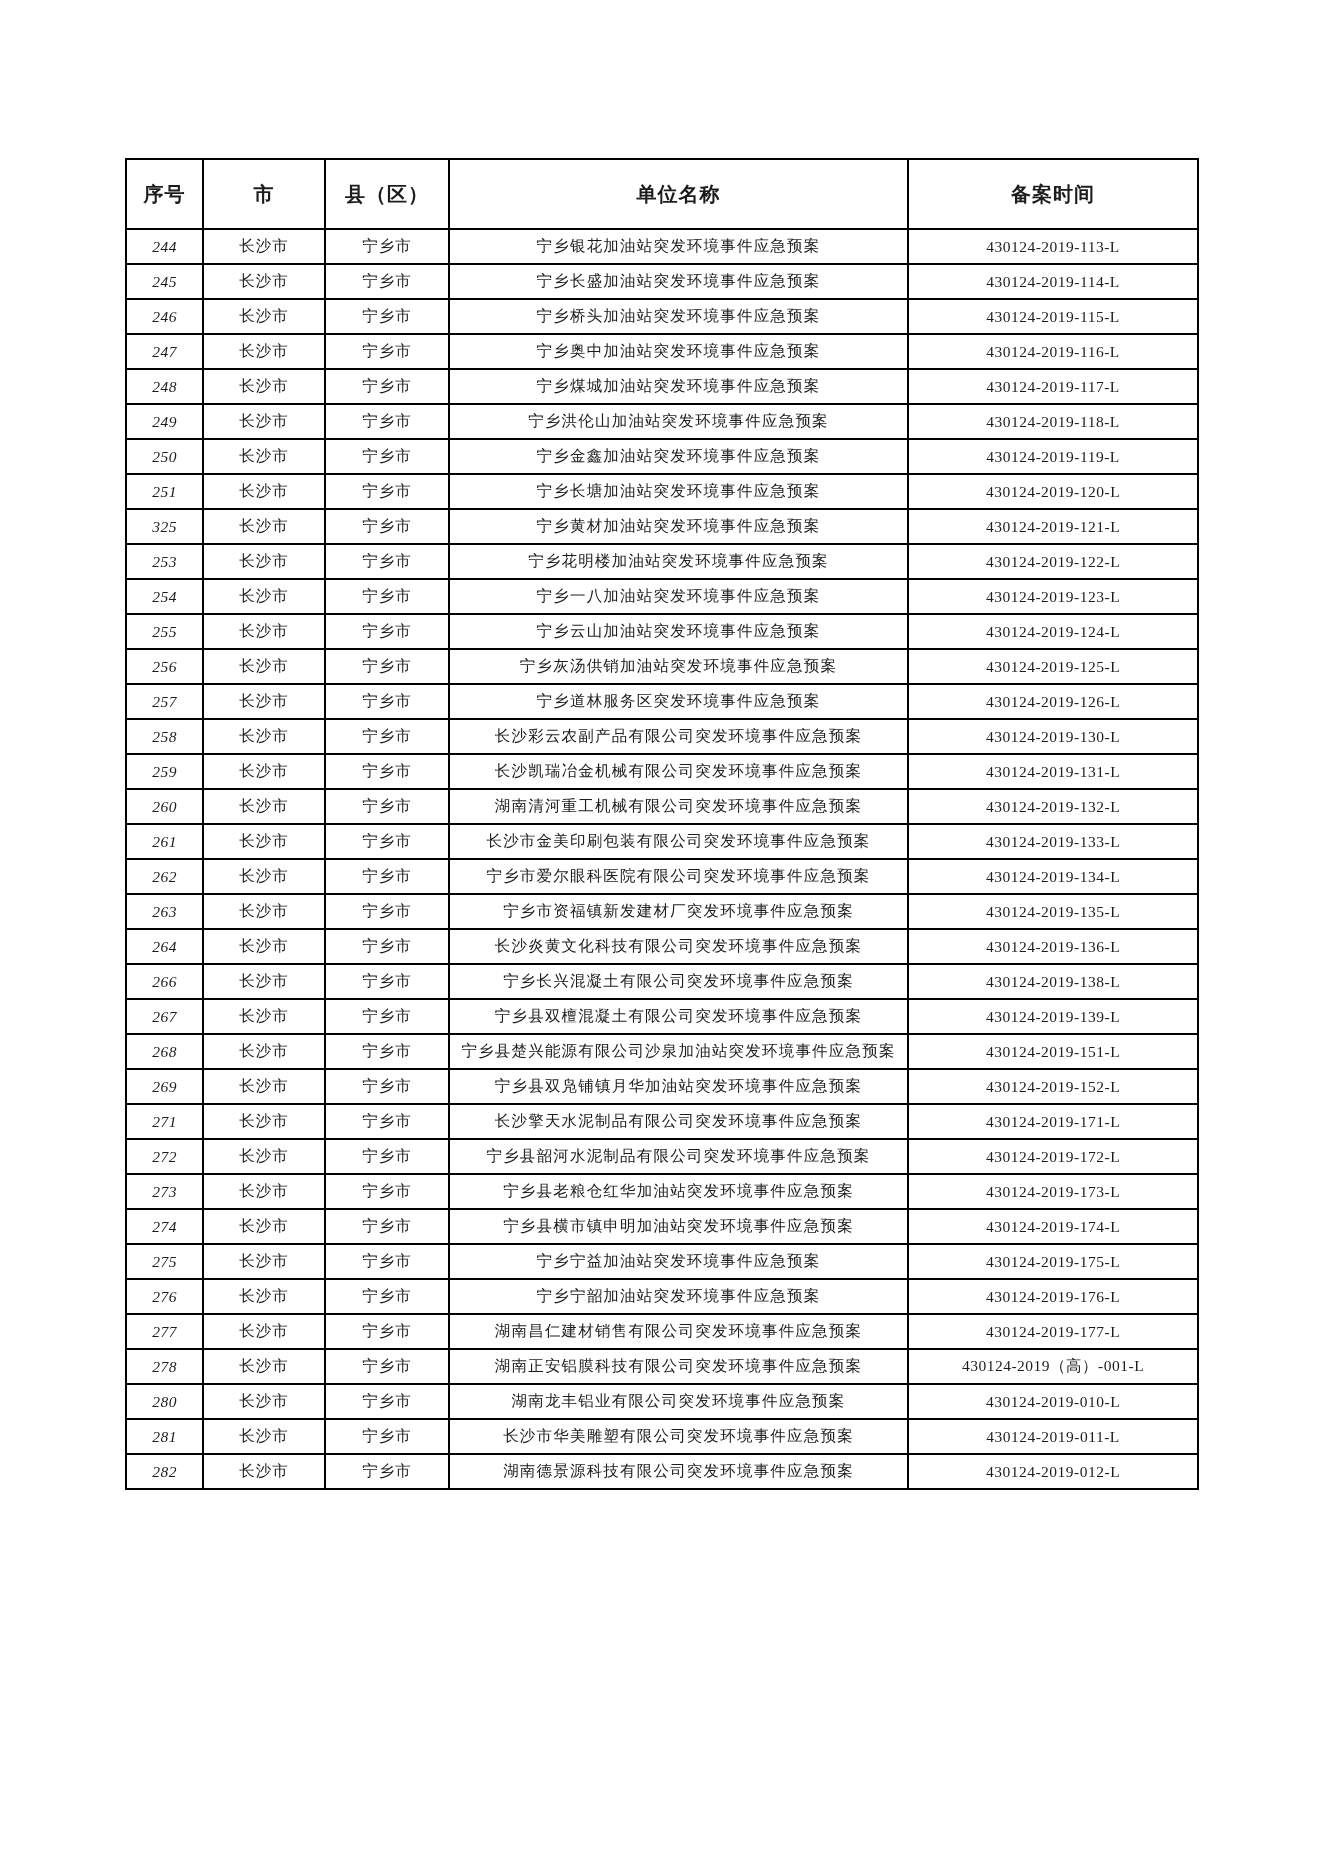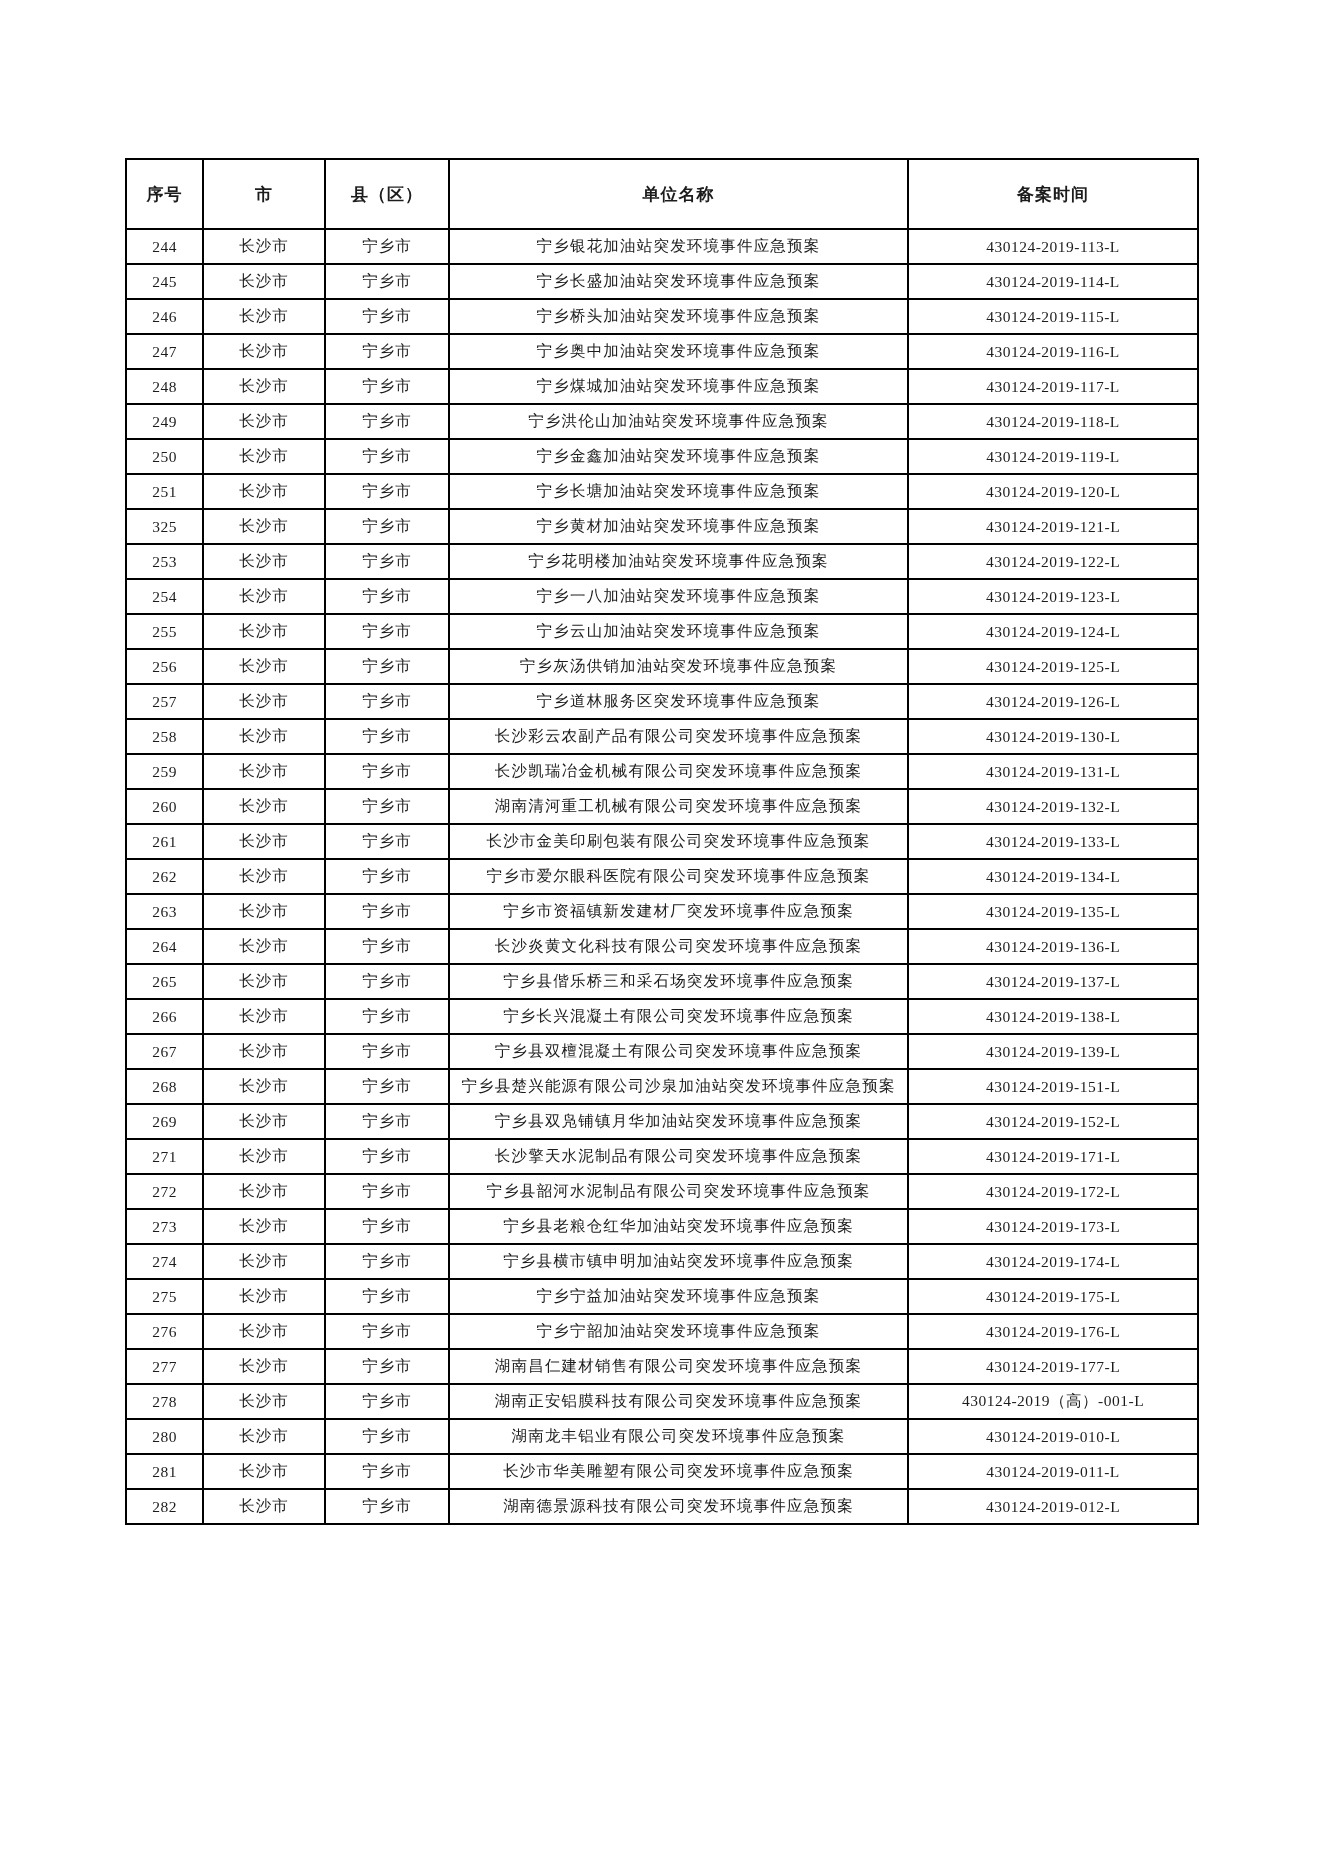--- a/index.html
+++ b/index.html
@@ -31,32 +31,33 @@
   table.records td {
     border: 2px solid #000000;
     text-align: center;
     vertical-align: middle;
     padding: 0 4px;
     overflow: hidden;
     white-space: nowrap;
   }
   table.records thead th {
     height: 68px;
-    font-size: 17px;
+    font-size: 20px;
     font-weight: bold;
     letter-spacing: 1px;
     font-family: Liberation Sans, sans-serif;
   }
   table.records tbody td {
     height: 33px;
     font-size: 15.5px;
   }
   td.cell-no {
     font-size: 15px;
     letter-spacing: 0.5px;
+    font-style: italic;
   }
   td.cell-city, td.cell-county {
     letter-spacing: 1px;
   }
   td.cell-name {
     letter-spacing: 1.2px;
   }
   td.cell-record {
     letter-spacing: 0.5px;
     font-family: Liberation Serif, serif;
@@ -230,27 +231,20 @@
     <td class="cell-record">430124-2019-135-L</td>
   </tr>
         <tr>
     <td class="cell-no">264</td>
     <td class="cell-city">长沙市</td>
     <td class="cell-county">宁乡市</td>
     <td class="cell-name">长沙炎黄文化科技有限公司突发环境事件应急预案</td>
     <td class="cell-record">430124-2019-136-L</td>
   </tr>
         <tr>
-    <td class="cell-no">265</td>
-    <td class="cell-city">长沙市</td>
-    <td class="cell-county">宁乡市</td>
-    <td class="cell-name">宁乡县偕乐桥三和采石场突发环境事件应急预案</td>
-    <td class="cell-record">430124-2019-137-L</td>
-  </tr>
-        <tr>
     <td class="cell-no">266</td>
     <td class="cell-city">长沙市</td>
     <td class="cell-county">宁乡市</td>
     <td class="cell-name">宁乡长兴混凝土有限公司突发环境事件应急预案</td>
     <td class="cell-record">430124-2019-138-L</td>
   </tr>
         <tr>
     <td class="cell-no">267</td>
     <td class="cell-city">长沙市</td>
     <td class="cell-county">宁乡市</td>

